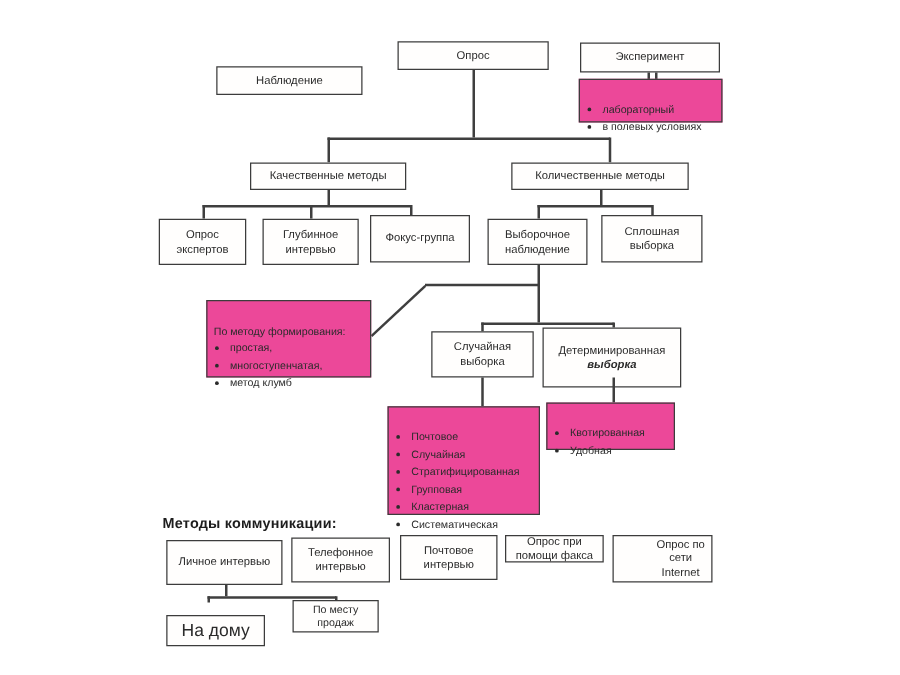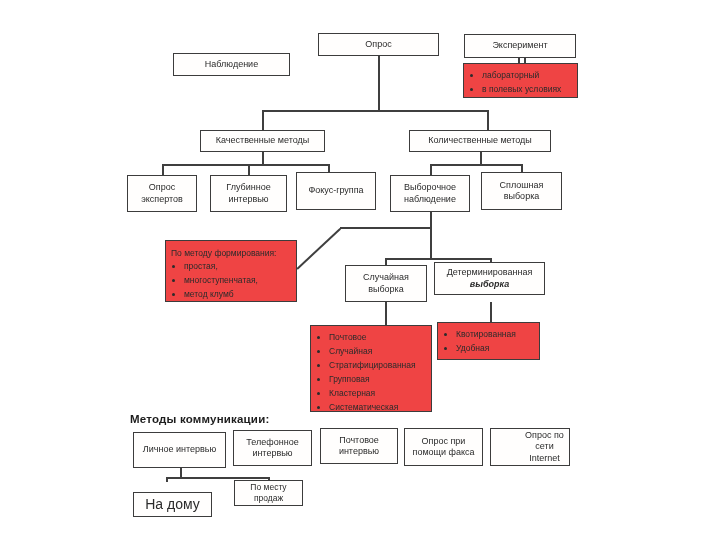--- a/index.html
+++ b/index.html
@@ -6,22 +6,22 @@
   #canvas{
     position:relative;width:720px;height:540px;background:#ffffff;overflow:hidden;
     font-family:"Liberation Sans","DejaVu Sans",sans-serif;color:#2b2b2b;
   }
   .box{
     position:absolute;border:1.6px solid #3c3c3c;background:#fffefd;
     display:flex;align-items:center;justify-content:center;text-align:center;
     font-size:9px;line-height:1.25;padding:1px 3px;box-sizing:border-box;
   }
   .listbox{
-    position:absolute;border:1.6px solid #3c3c3c;background:#ef4444;
-    font-size:8.5px;line-height:1.3;box-sizing:border-box;padding:6px 4px 3px 4px;
+    position:absolute;border:1.6px solid #3c3c3c;background:#ec4899;
+    font-size:8.5px;line-height:1.3;box-sizing:border-box;padding:18px 4px 3px 4px;
     text-align:left;
   }
   .listbox .title{margin:1px 0 2px 1px;}
   ul.bullets{margin:0;padding:0 0 0 14px;}
   ul.bullets li{margin:0 0 3px 0;padding:0;}
   .ln{position:absolute;background:#3f3f3f;}
   .heading{
     position:absolute;font-weight:bold;font-size:11.5px;color:#1d1d1d;
     letter-spacing:0.2px;
   }
@@ -85,21 +85,21 @@
     <ul class="bullets">
         <li>простая,</li>
         <li>многоступенчатая,</li>
         <li>метод клумб</li>
       </ul>
   </div>
 
   <div class="box two-line" style="left:345px;top:265px;width:82px;height:37px;">
     <span><span>Случайная</span><span class="l2">выборка</span></span>
   </div>
-  <div class="box two-line" style="left:434px;top:262px;width:111px;height:33px;">
+  <div class="box two-line" style="left:434px;top:262px;width:111px;height:48px;">
     <span><span>Детерминированная</span><span class="l2 bold-italic">выборка</span></span>
   </div>
 
   <div class="ln" style="left:385px;top:302px;width:1.6px;height:23px;"></div>
   <div class="ln" style="left:490px;top:302px;width:1.6px;height:20px;"></div>
 
   <div class="listbox" style="left:310px;top:325px;width:122px;height:87px;">
     <ul class="bullets">
         <li>Почтовое</li>
         <li>Случайная</li>
@@ -114,21 +114,21 @@
         <li>Квотированная</li>
         <li>Удобная</li>
       </ul>
   </div>
 
   <div class="heading" style="left:130px;top:413px;text-align:right;">Методы коммуникации:</div>
 
   <div class="box" style="left:133px;top:432px;width:93px;height:36px;">Личное интервью</div>
   <div class="box" style="left:233px;top:430px;width:79px;height:36px;">Телефонное интервью</div>
   <div class="box" style="left:320px;top:428px;width:78px;height:36px;">Почтовое интервью</div>
-  <div class="box" style="left:404px;top:428px;width:79px;height:38px;">Опрос при помощи факса</div>
+  <div class="box" style="left:404px;top:428px;width:79px;height:22px;">Опрос при помощи факса</div>
   <div class="box" style="left:490px;top:428px;width:80px;height:38px;padding-left:32px;">Опрос по сети Internet</div>
 
   <div class="ln" style="left:180px;top:468px;width:1.6px;height:9px;"></div>
   <div class="ln" style="left:166px;top:477px;width:103px;height:1.6px;"></div>
   <div class="ln" style="left:166px;top:477px;width:1.6px;height:5px;"></div>
   <div class="ln" style="left:268px;top:477px;width:1.6px;height:4px;"></div>
 
   <div class="box" style="left:133px;top:492px;width:79px;height:25px;font-size:14px;">На дому</div>
   <div class="box" style="left:234px;top:480px;width:69px;height:26px;font-size:8.5px;">По месту продаж</div>
 

